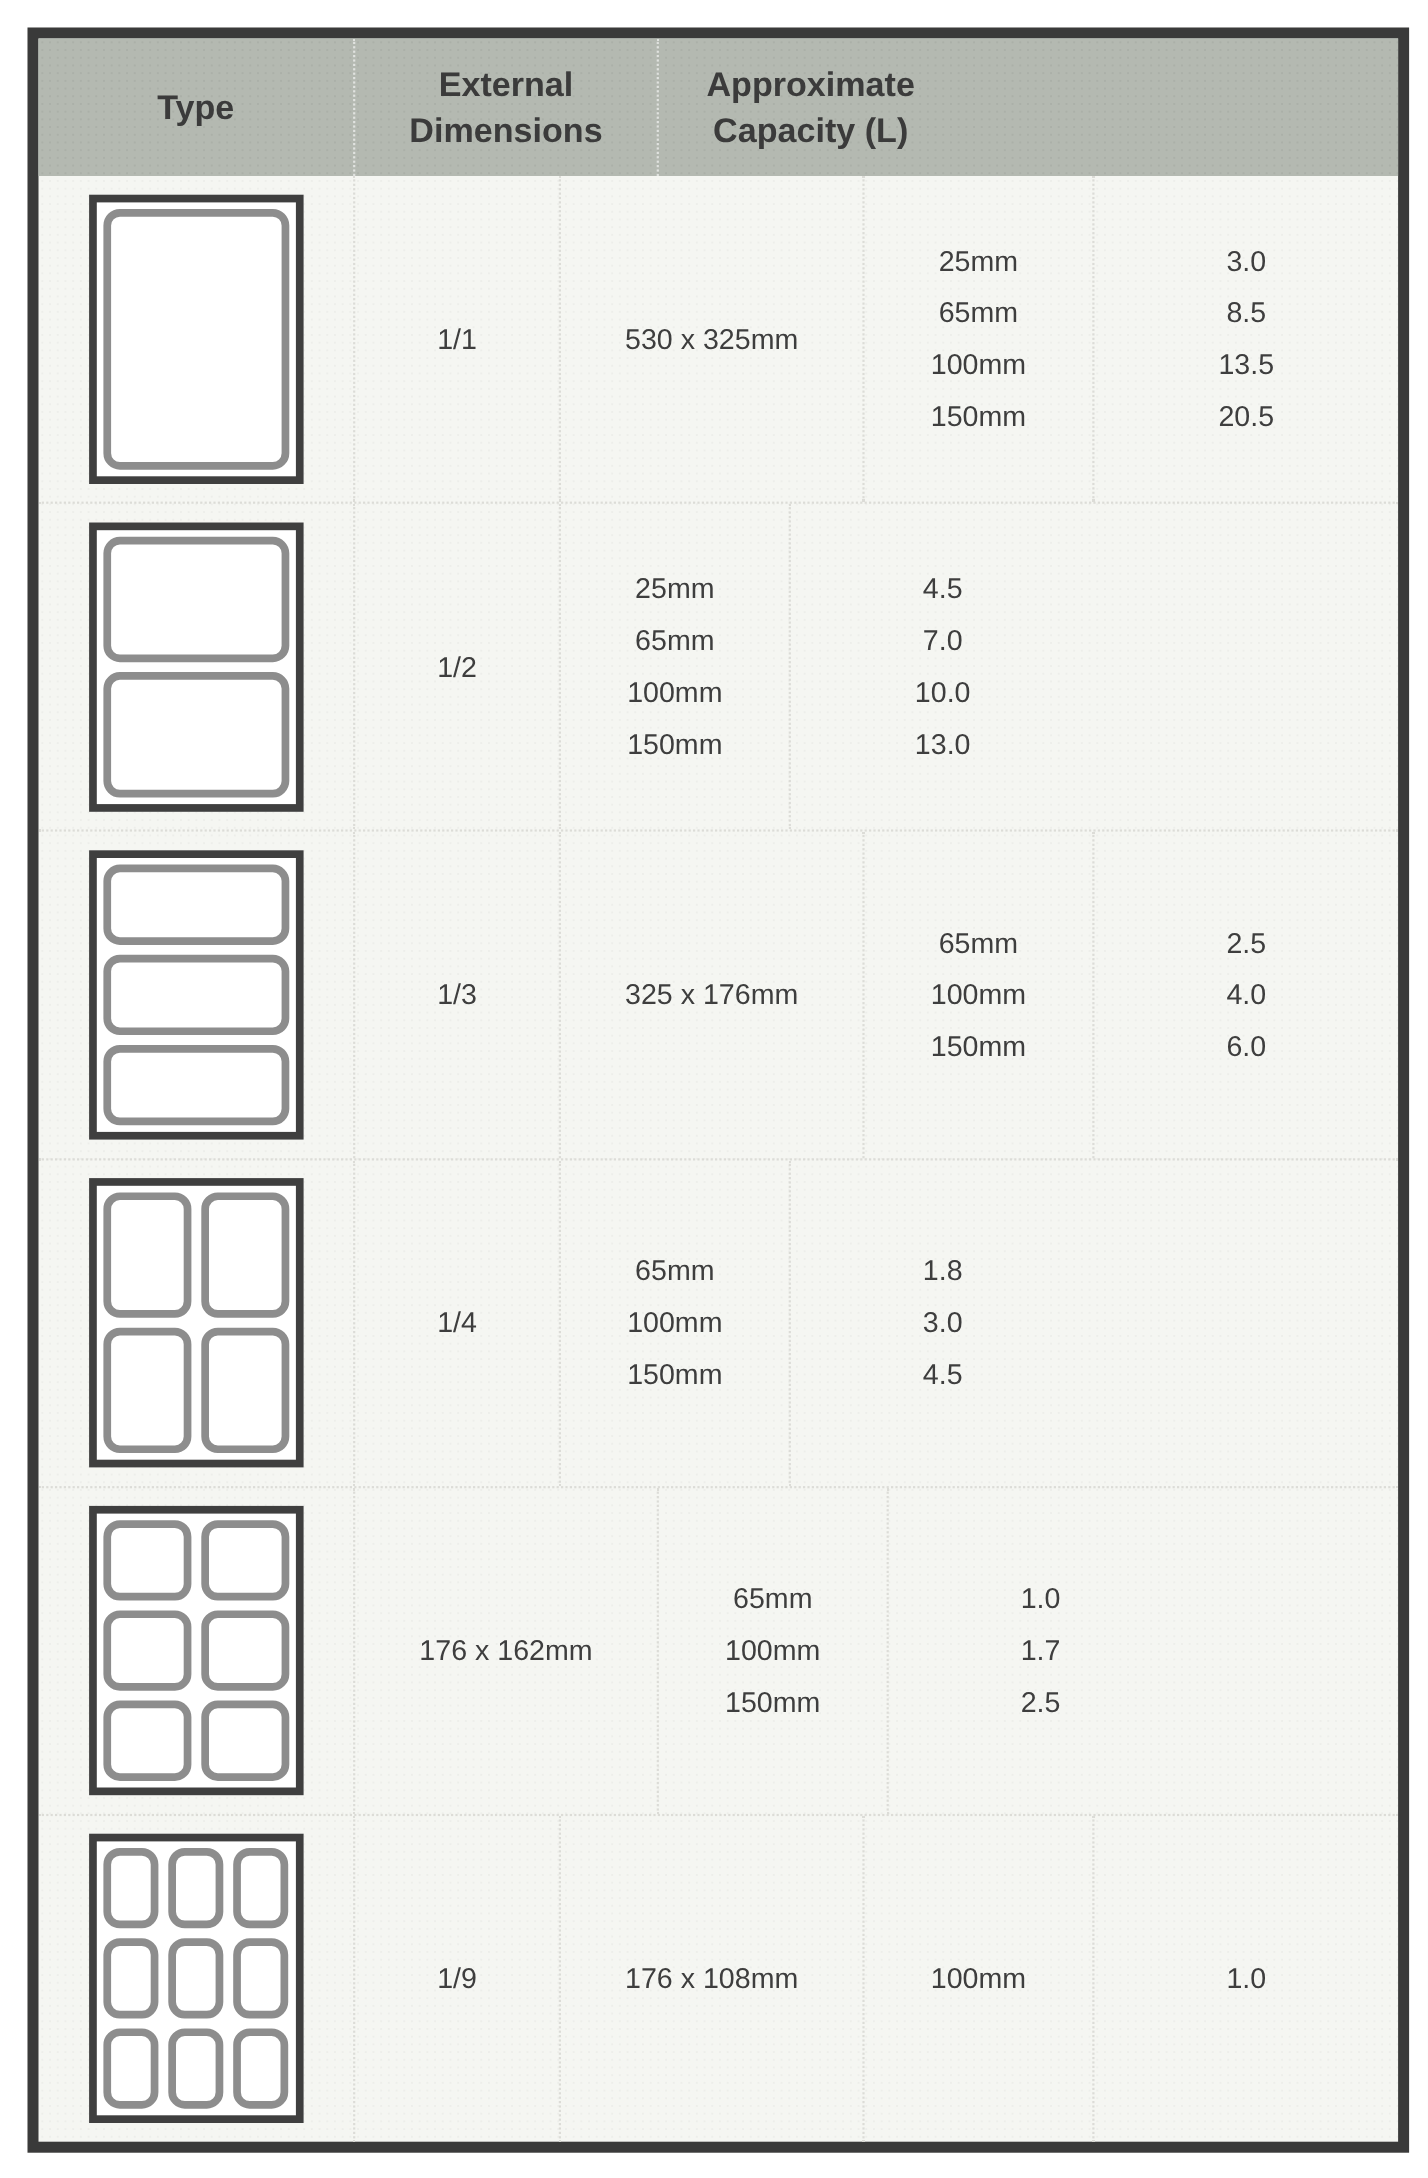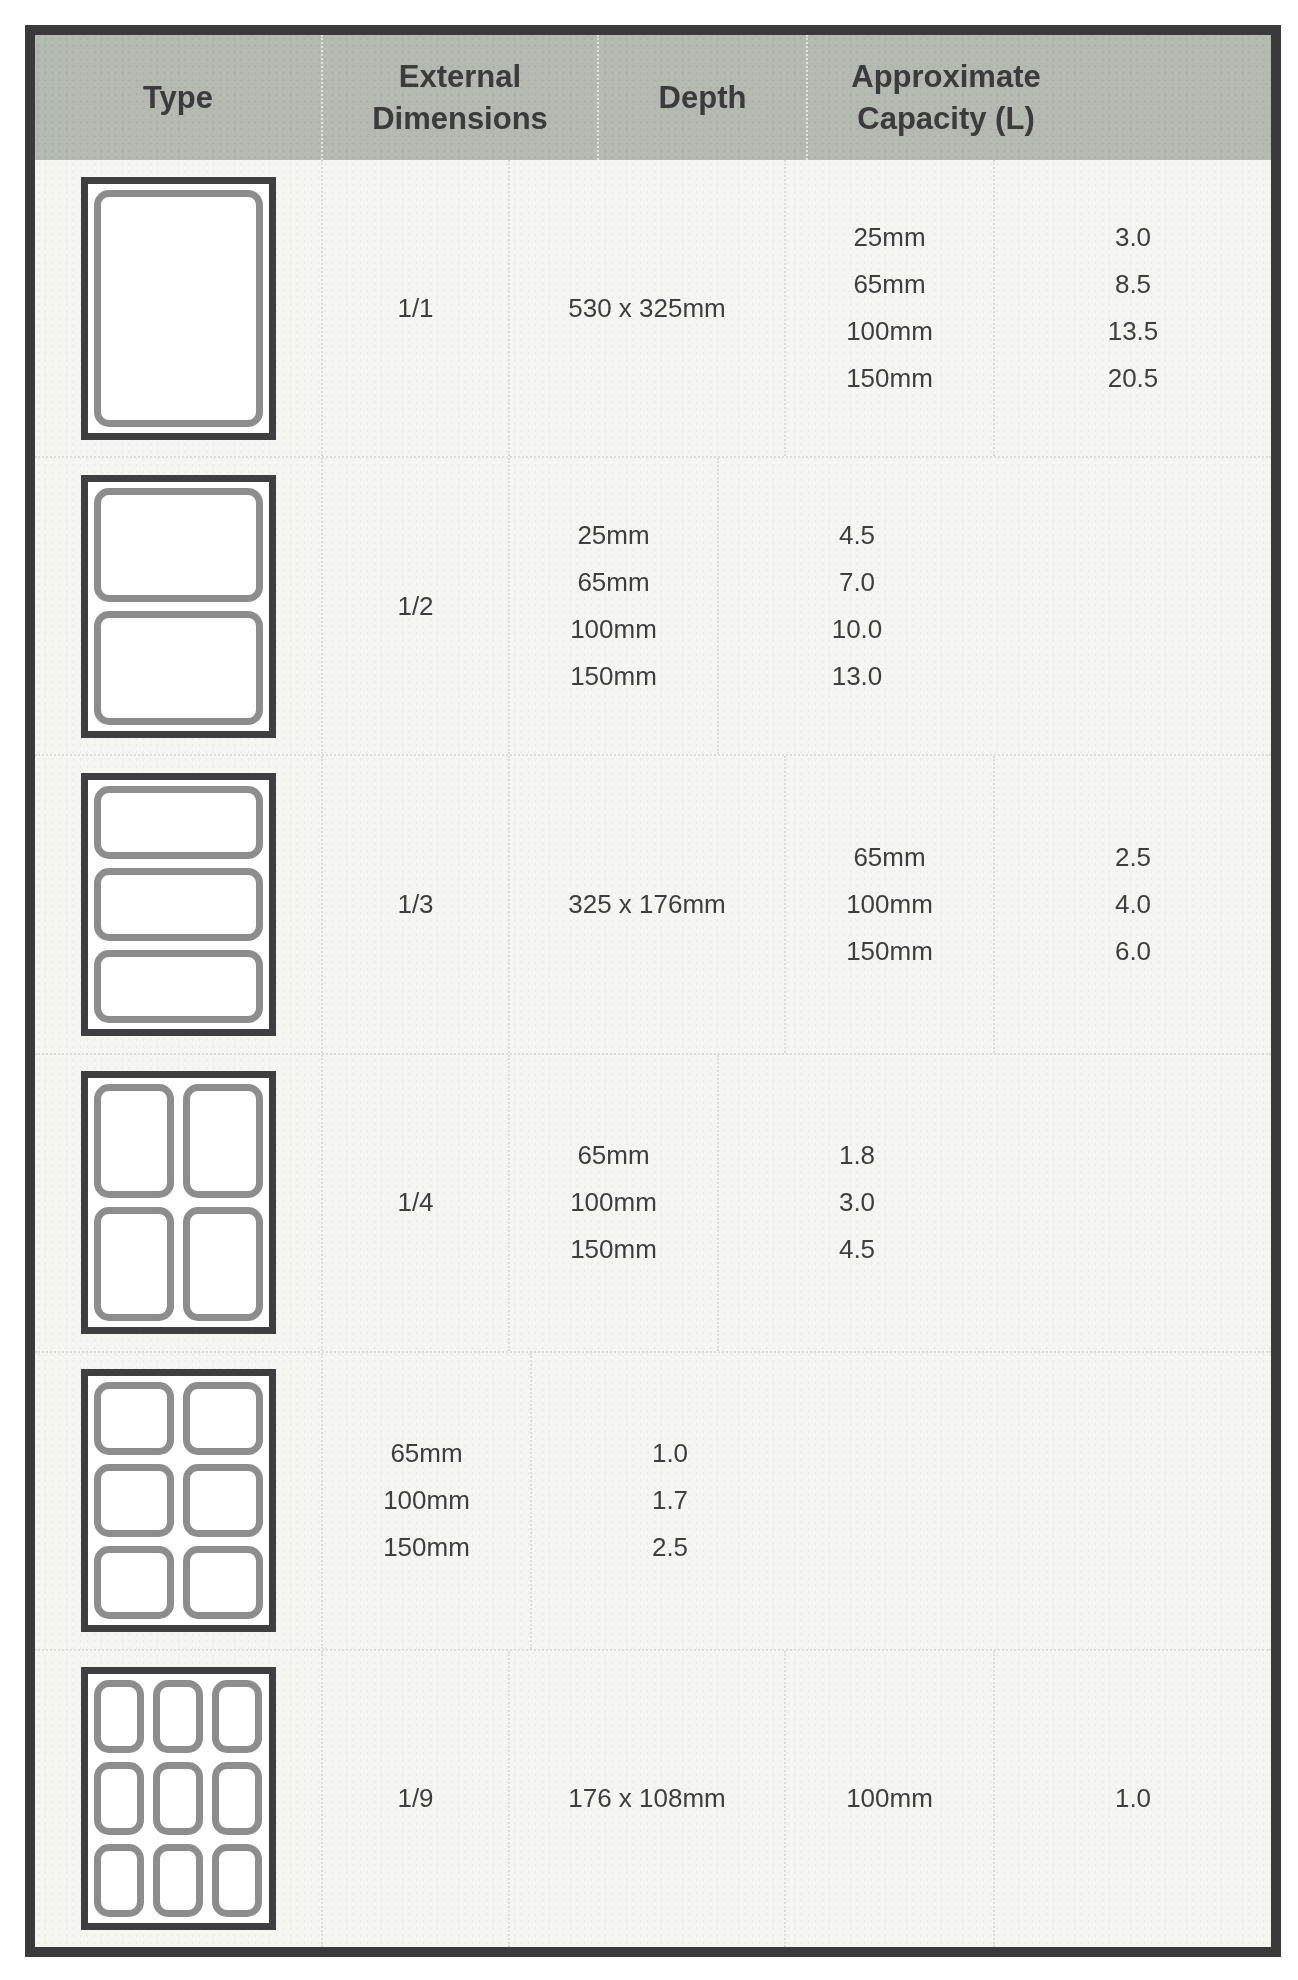--- a/index.html
+++ b/index.html
@@ -59,21 +59,20 @@
   }
 </style>
 </head>
 <body>
 
 <div class="page">
   <div class="gn-table">
     <div class="thead">
       <div class="th col-type">Type</div>
       <div class="th col-dims">External Dimensions</div>
-      <div class="th col-depth">Depth</div>
       <div class="th col-cap">Approximate Capacity (L)</div>
     </div>
     <div class="tbody" id="tbody">
   <div class="tr">
     <div class="td col-type">
       <div class="pan">
         <div class="pan-grid" style="grid-template-columns: repeat(1, 1fr); grid-template-rows: repeat(1, 1fr);">
                 <div class="pan-cell"></div>
               </div>
       </div>
@@ -184,20 +183,23 @@
         <div class="pan-grid" style="grid-template-columns: repeat(2, 1fr); grid-template-rows: repeat(3, 1fr);">
                 <div class="pan-cell"></div>
                 <div class="pan-cell"></div>
                 <div class="pan-cell"></div>
                 <div class="pan-cell"></div>
                 <div class="pan-cell"></div>
                 <div class="pan-cell"></div>
               </div>
       </div>
     </div>
+    <div class="td col-dims">
+      <span>176 x 162mm</span>
+    </div>
     <div class="td col-depth stack">
             <div>65mm</div>
             <div>100mm</div>
             <div>150mm</div>
           </div>
     <div class="td col-cap stack">
             <div>1.0</div>
             <div>1.7</div>
             <div>2.5</div>
           </div>

